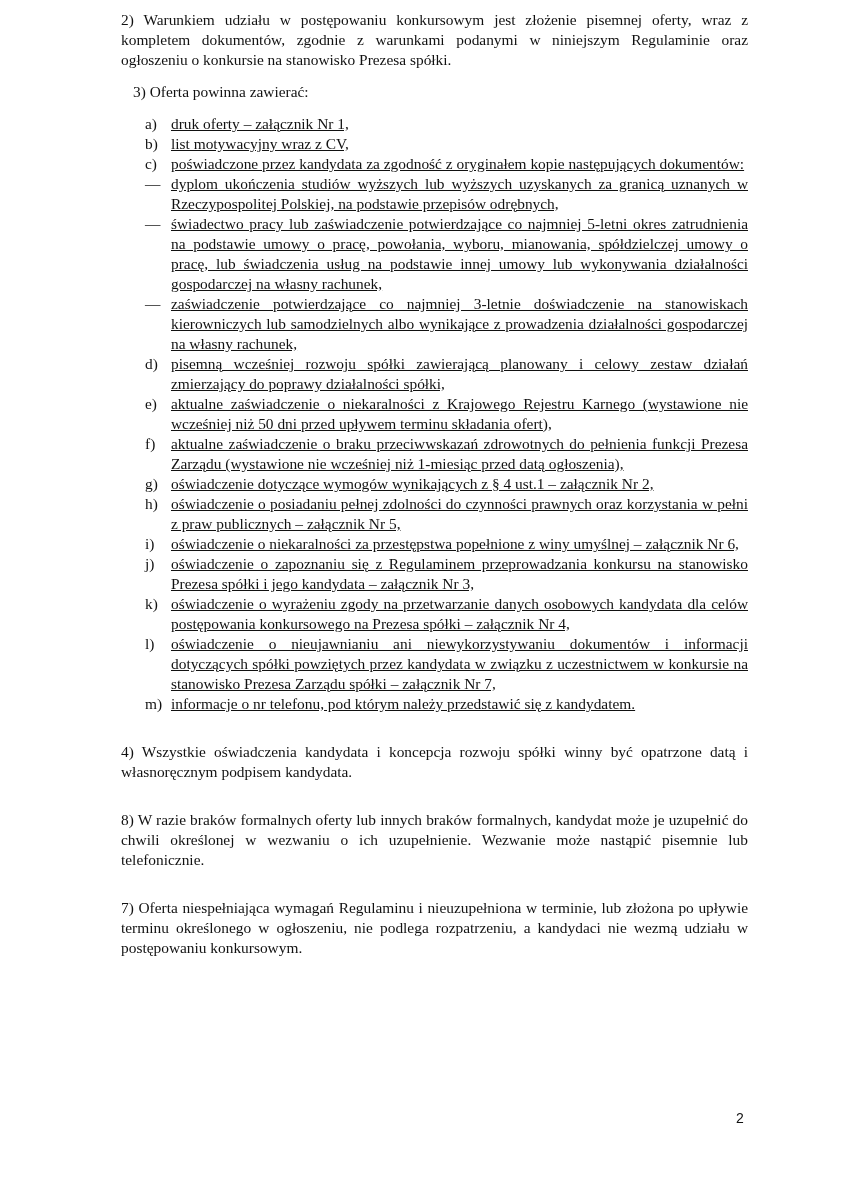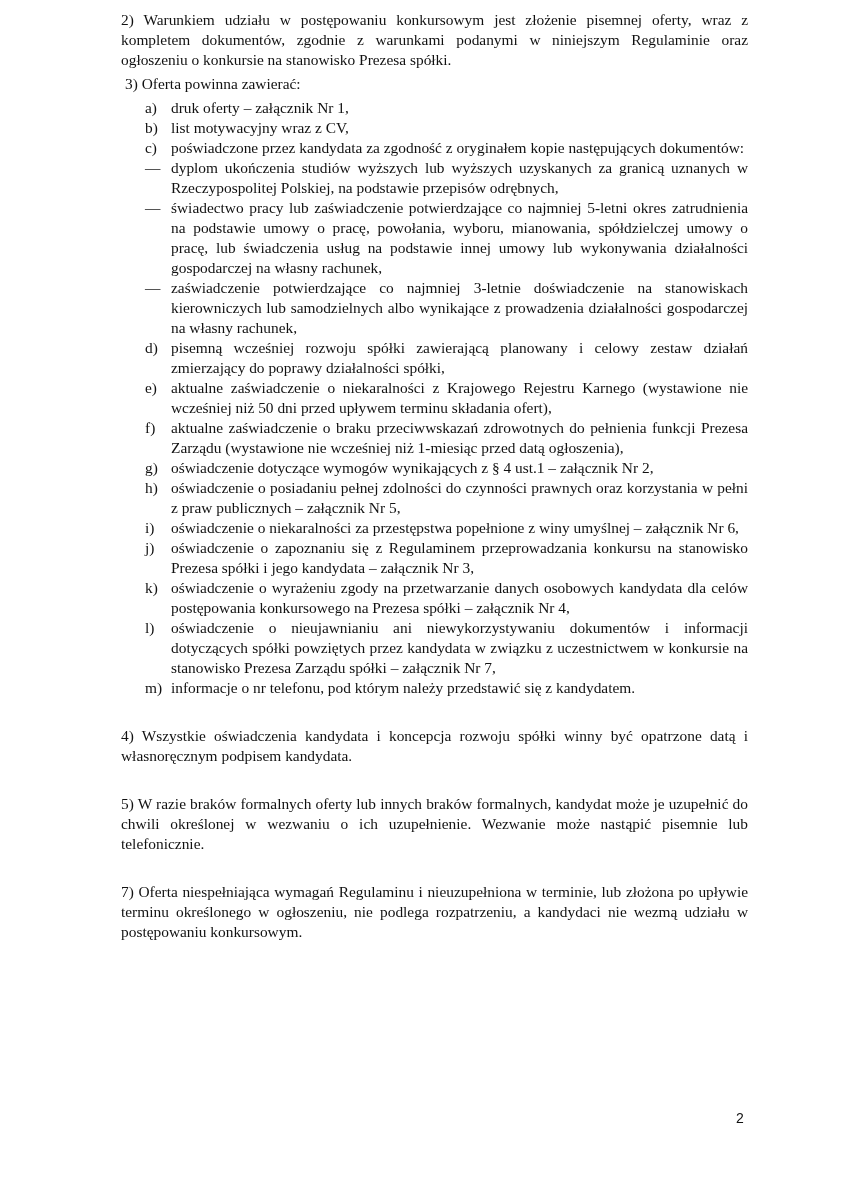--- a/index.html
+++ b/index.html
@@ -22,39 +22,40 @@
       width: 627px;
       font-size: 15.4px;
       line-height: 20px;
     }
     .para {
       text-align: justify;
       margin: 0;
     }
     .para.gap-after { margin-bottom: 20px; margin-top: 28px; }
     .para.gap-small { }
-    .list-intro { margin: 4px; }
+    .list-intro { margin: 12px; }
     .list {
       margin: 0 0 20px 0;
       padding: 0;
       list-style: none;
     }
     .item {
       display: flex;
       align-items: flex-start;
     }
     .marker {
       flex: 0 0 auto;
       width: 26px;
       margin-left: 24px;
       text-align: left;
     }
     .item-text {
       flex: 1 1 auto;
       text-align: justify;
+      text-decoration: underline;
     }
     .dash .marker {
       width: 26px;
     }
     .page-number {
       position: absolute;
       left: 736px;
       top: 1110px;
       font-family: "Liberation Sans", "DejaVu Sans", sans-serif;
       font-size: 14px;
@@ -131,17 +132,17 @@
       <span class="marker">l)</span>
       <span class="item-text">oświadczenie o nieujawnianiu ani niewykorzystywaniu dokumentów i informacji dotyczących spółki powziętych przez kandydata w związku z uczestnictwem w konkursie na stanowisko Prezesa Zarządu spółki – załącznik Nr 7,</span>
     </li>
     <li class="item">
       <span class="marker">m)</span>
       <span class="item-text">informacje o nr telefonu, pod którym należy przedstawić się z kandydatem.</span>
     </li>
   </ul>
 
   <p class="para gap-after">4) Wszystkie oświadczenia kandydata i koncepcja rozwoju spółki winny być opatrzone datą i własnoręcznym podpisem kandydata.</p>
-  <p class="para gap-after">5) W razie braków formalnych oferty lub innych braków formalnych, kandydat może je uzupełnić do chwili określonej w wezwaniu o ich uzupełnienie. Wezwanie może nastąpić pisemnie lub telefonicznie.</p>
+  <p class="para gap-after">8) W razie braków formalnych oferty lub innych braków formalnych, kandydat może je uzupełnić do chwili określonej w wezwaniu o ich uzupełnienie. Wezwanie może nastąpić pisemnie lub telefonicznie.</p>
   <p class="para gap-after">7) Oferta niespełniająca wymagań Regulaminu i nieuzupełniona w terminie, lub złożona po upływie terminu określonego w ogłoszeniu, nie podlega rozpatrzeniu, a kandydaci nie wezmą udziału w postępowaniu konkursowym.</p>
 </div>
 
 <div class="page-number">2</div>
 
 </body></html>

